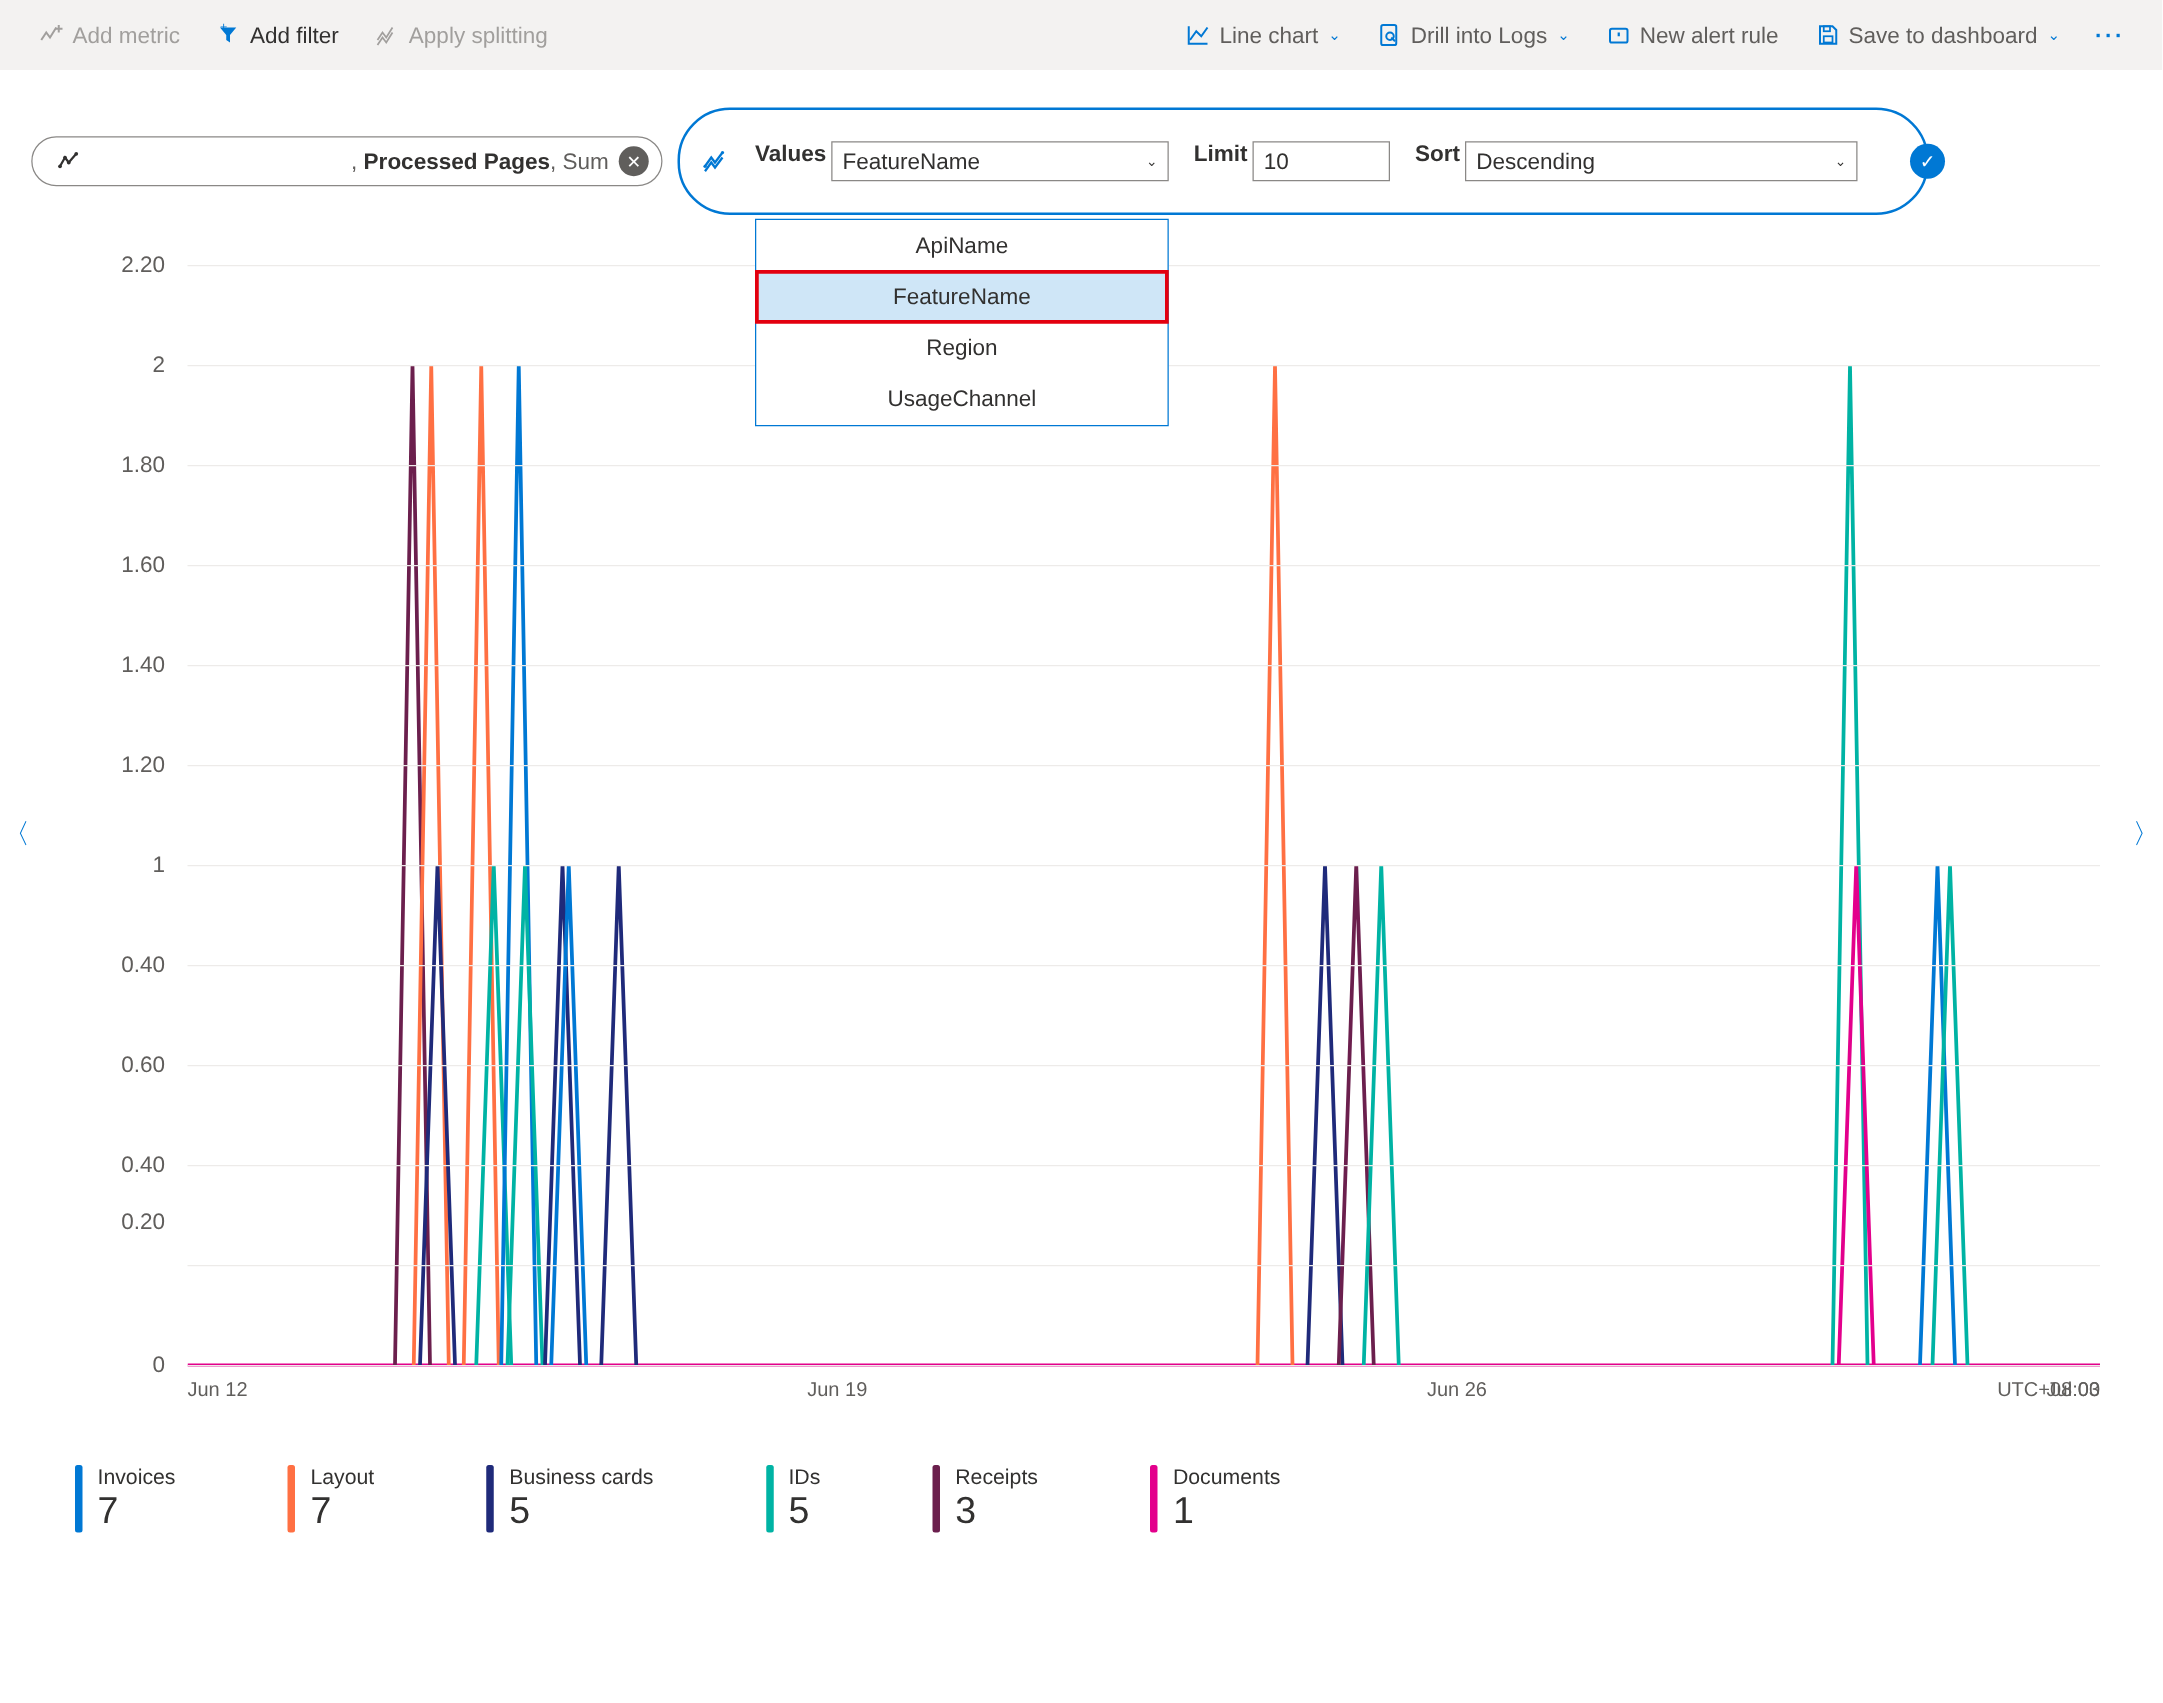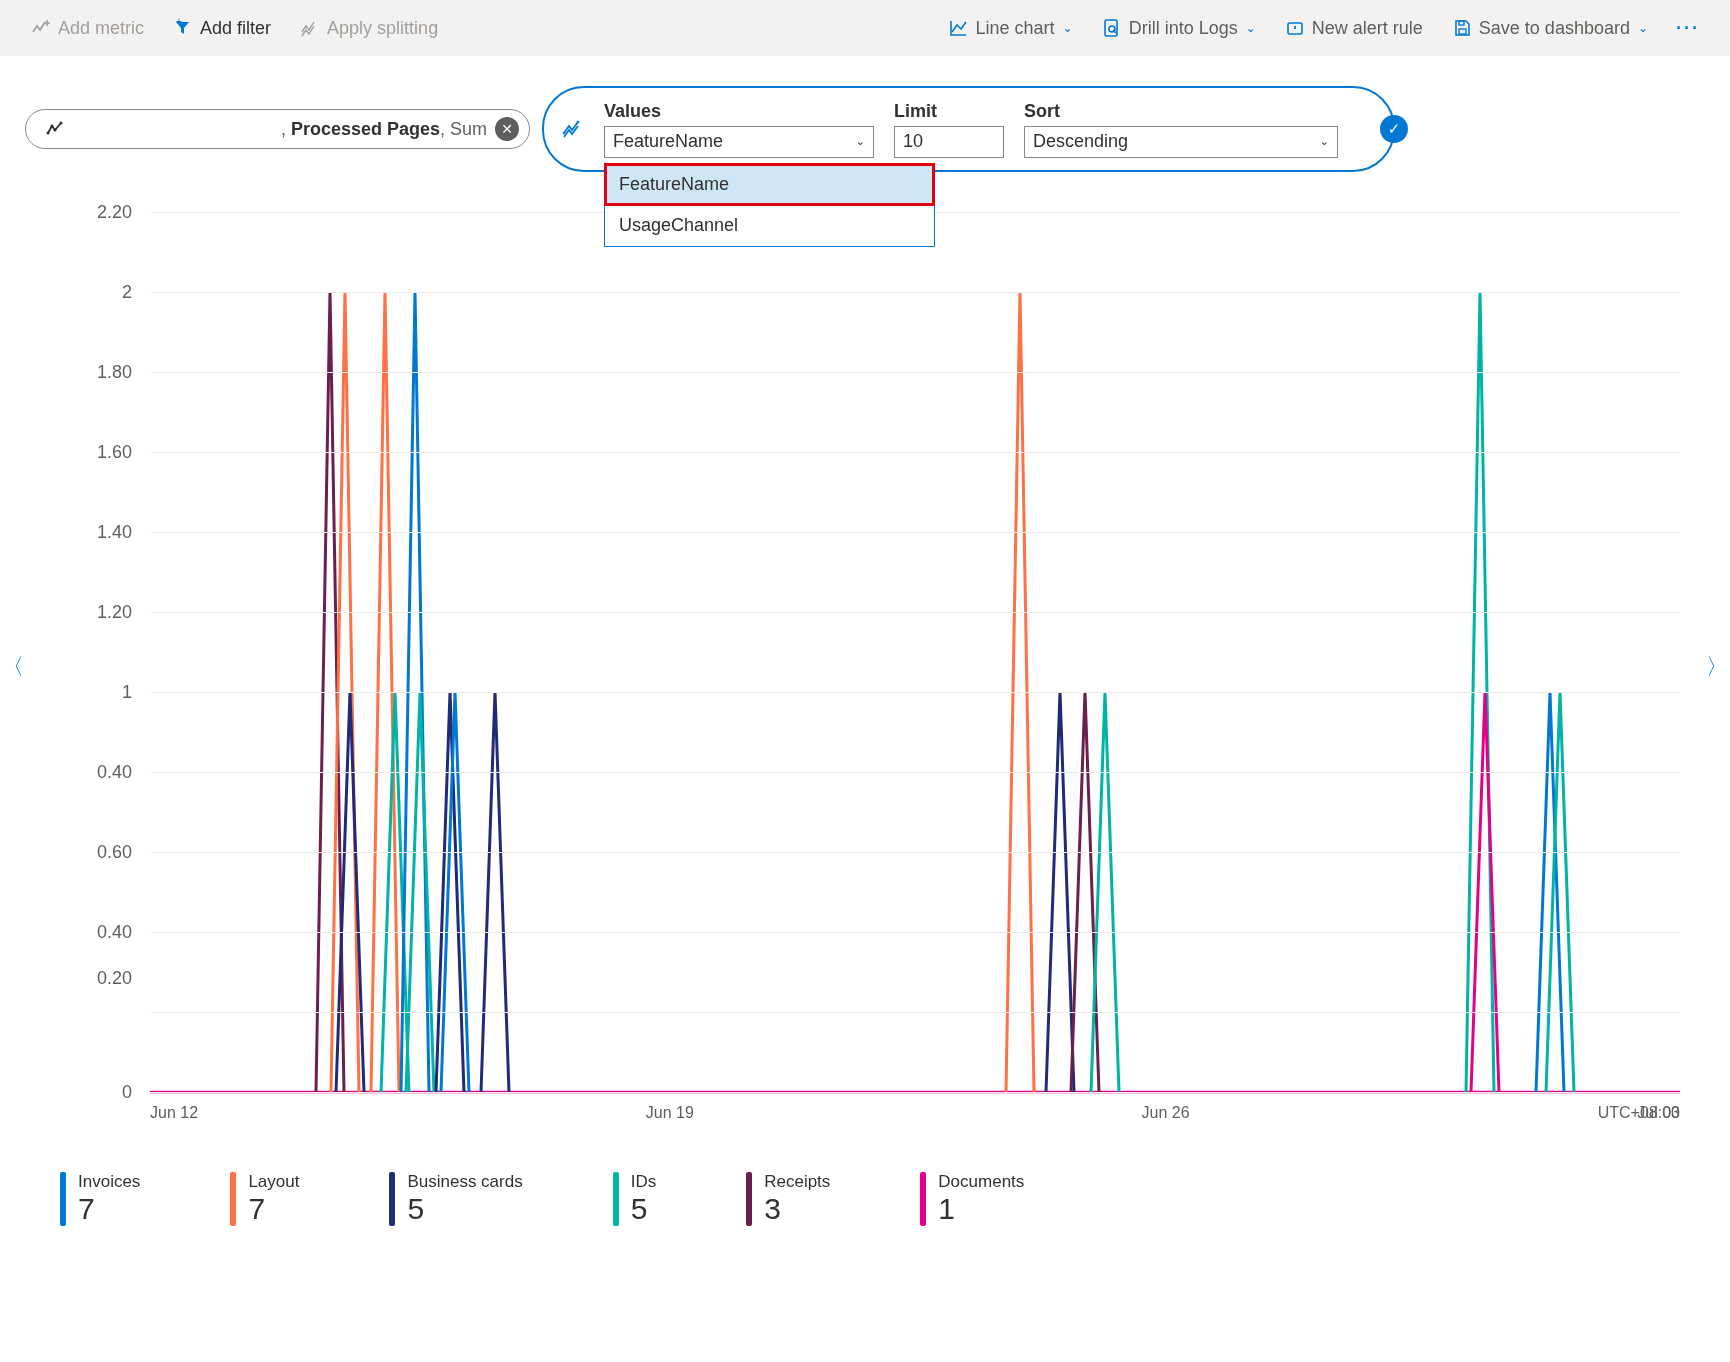--- a/index.html
+++ b/index.html
@@ -73,21 +73,21 @@
       padding: 0 55px 0 18px;
       gap: 20px;
       position: relative;
     }
     .split-group .conf {
       position:absolute; right:-15px; top:50%; transform:translateY(-50%);
       width:28px; height:28px; border-radius:50%; background:#0078d4;
       color:#fff; display:flex; align-items:center; justify-content:center;
       font-size:15px;
     }
-    .fld { display:flex; flex-direction:column; gap:4px; }
+    .fld { display:flex; flex-direction:row; gap:4px;text-align:center; }
     .fld label { font-weight:600; font-size:18px; }
     .sel, .inp {
       border:1px solid #8a8886; height:32px; font-size:18px;
       padding: 0 8px; background:#fff; display:flex; align-items:center;
       justify-content:space-between; gap:8px;
     }
     .sel { width: 270px; }
     .sel.sort { width: 314px; }
     .inp { width: 110px; }
     .sel .caret { font-size:11px; color:#323130; }
@@ -251,21 +251,23 @@
           <circle cx="16" cy="4" r="1.3" fill="#0078d4"></circle>
         </svg>
       </span>
     <div class="fld" style="position:relative;">
       <label>Values</label>
       <div class="sel">
         <span>FeatureName</span>
         <span class="caret">⌄</span>
       </div>
       <div class="dropdown">
+        <div class="opt">ApiName</div>
         <div class="opt selected">FeatureName</div>
+        <div class="opt">Region</div>
         <div class="opt">UsageChannel</div>
       </div>
     </div>
     <div class="fld">
       <label>Limit</label>
       <div class="inp">
           <span>10</span>
         </div>
     </div>
     <div class="fld">

